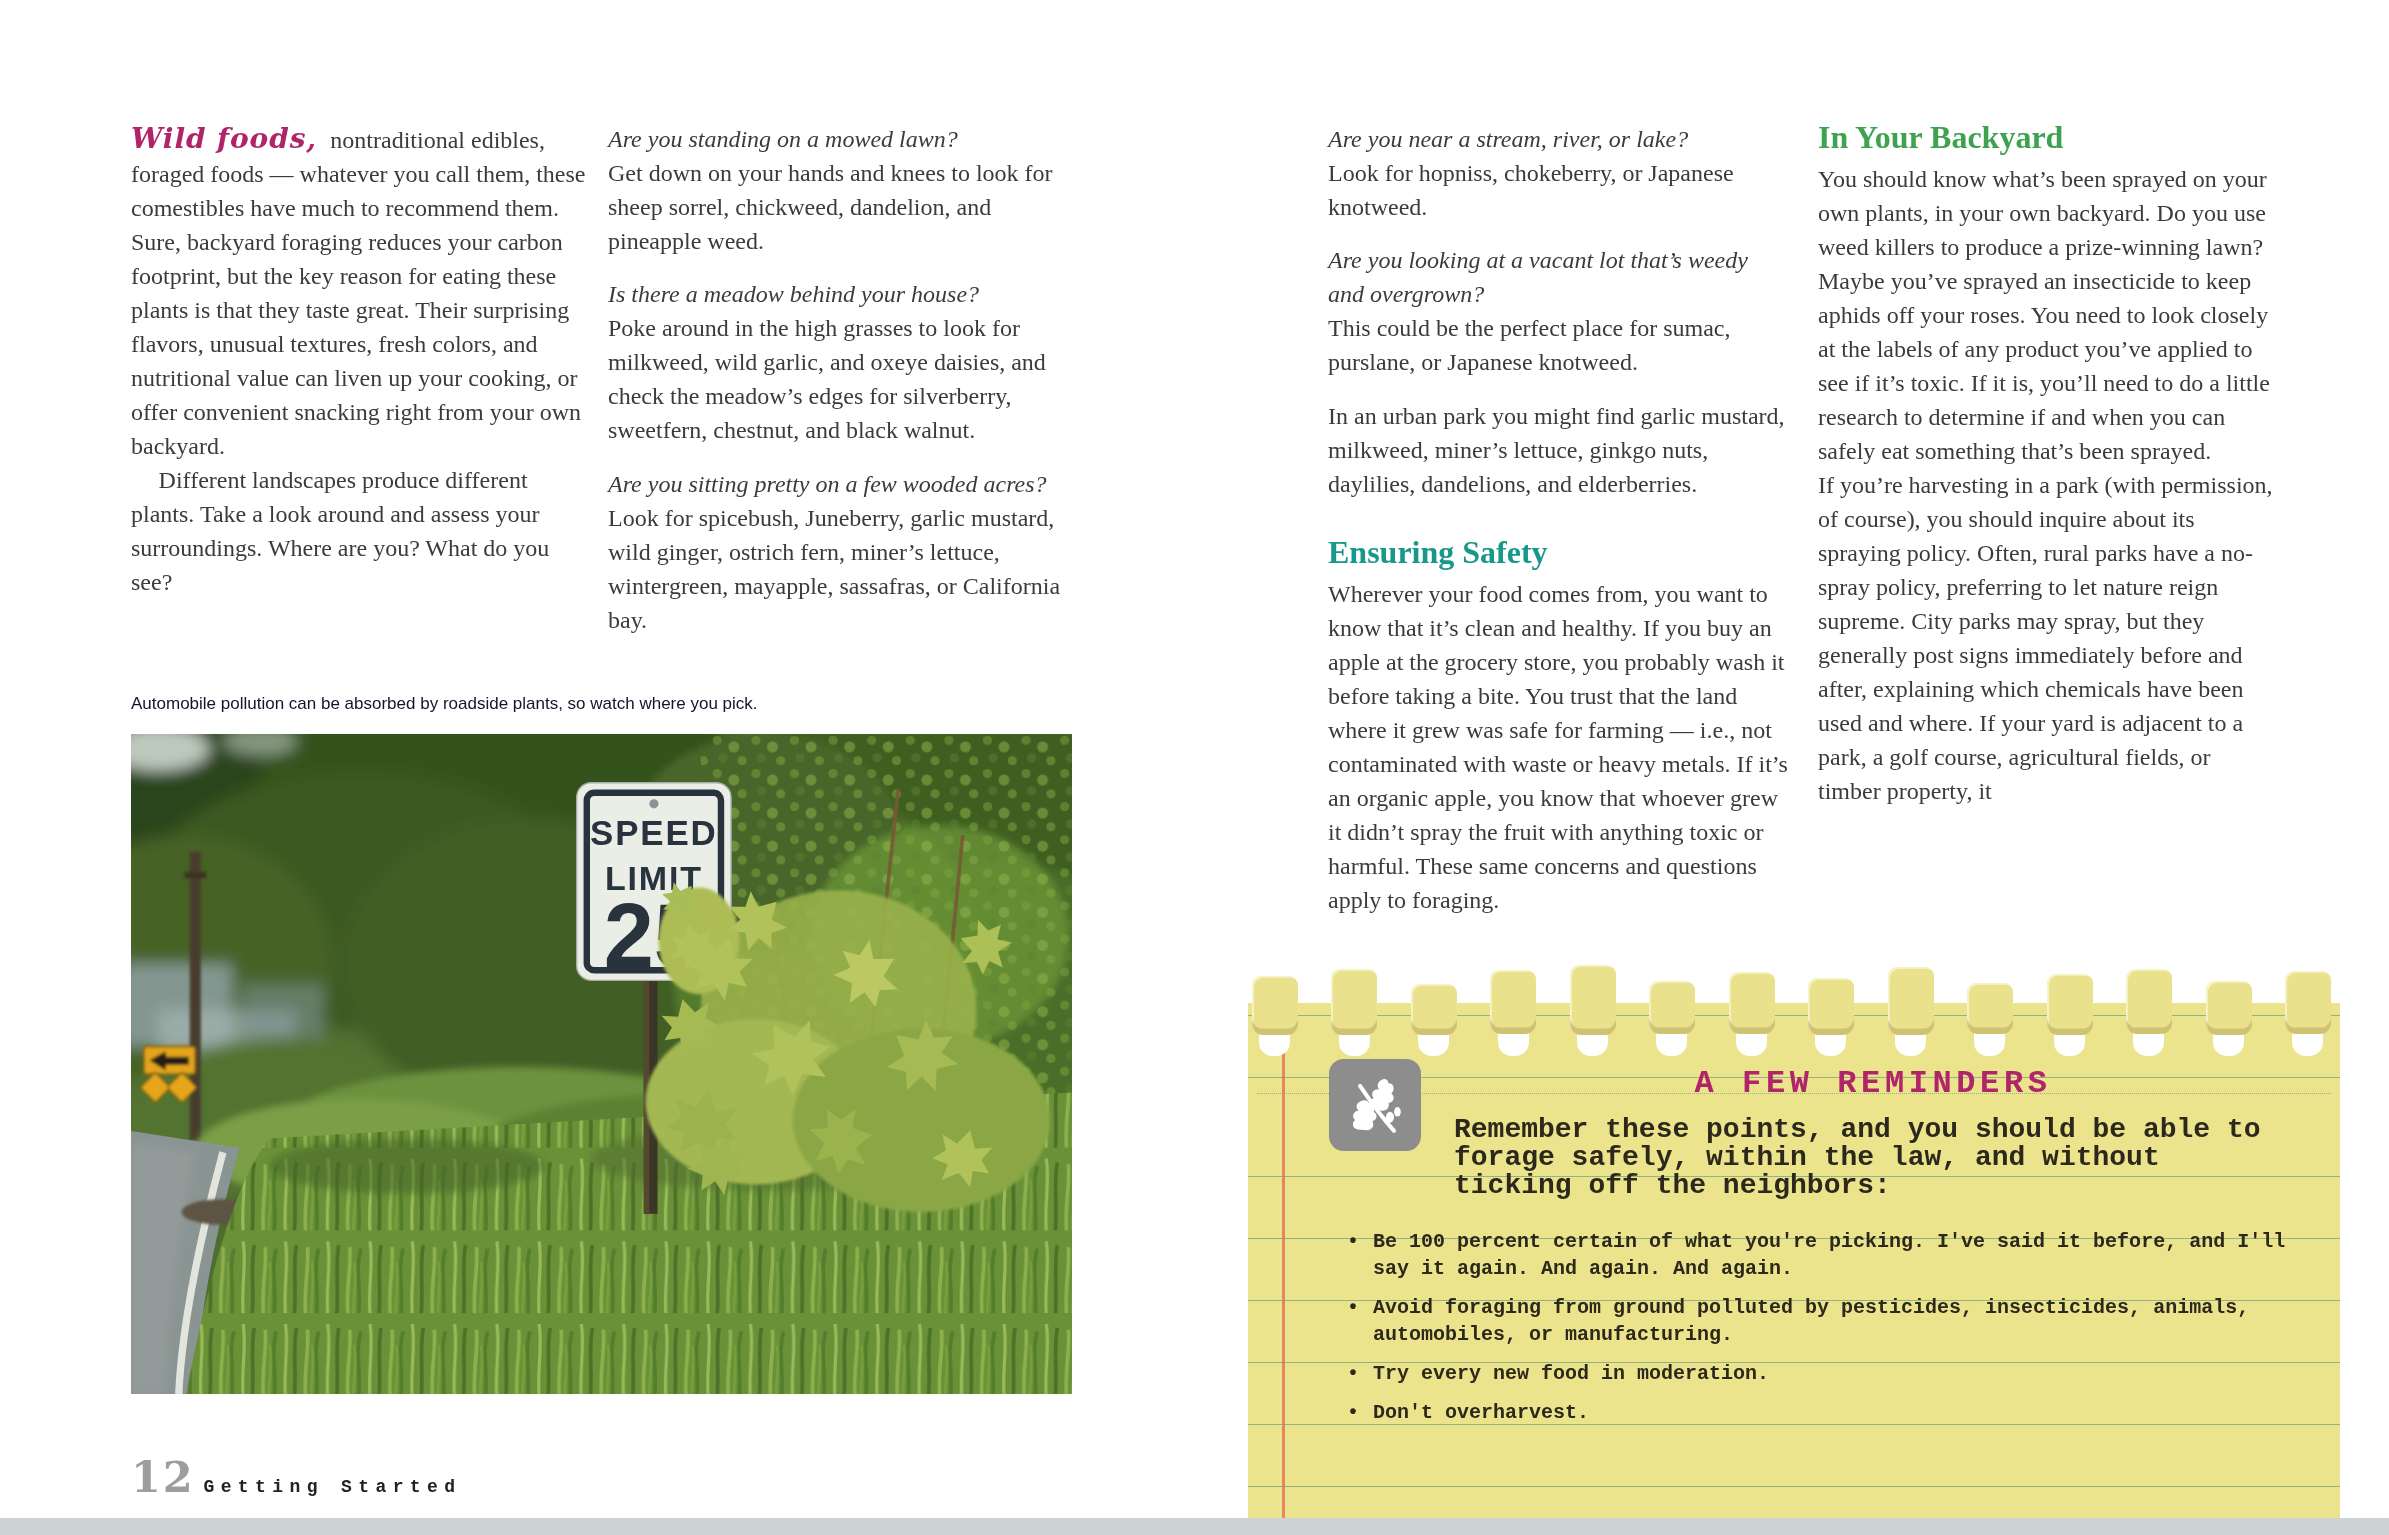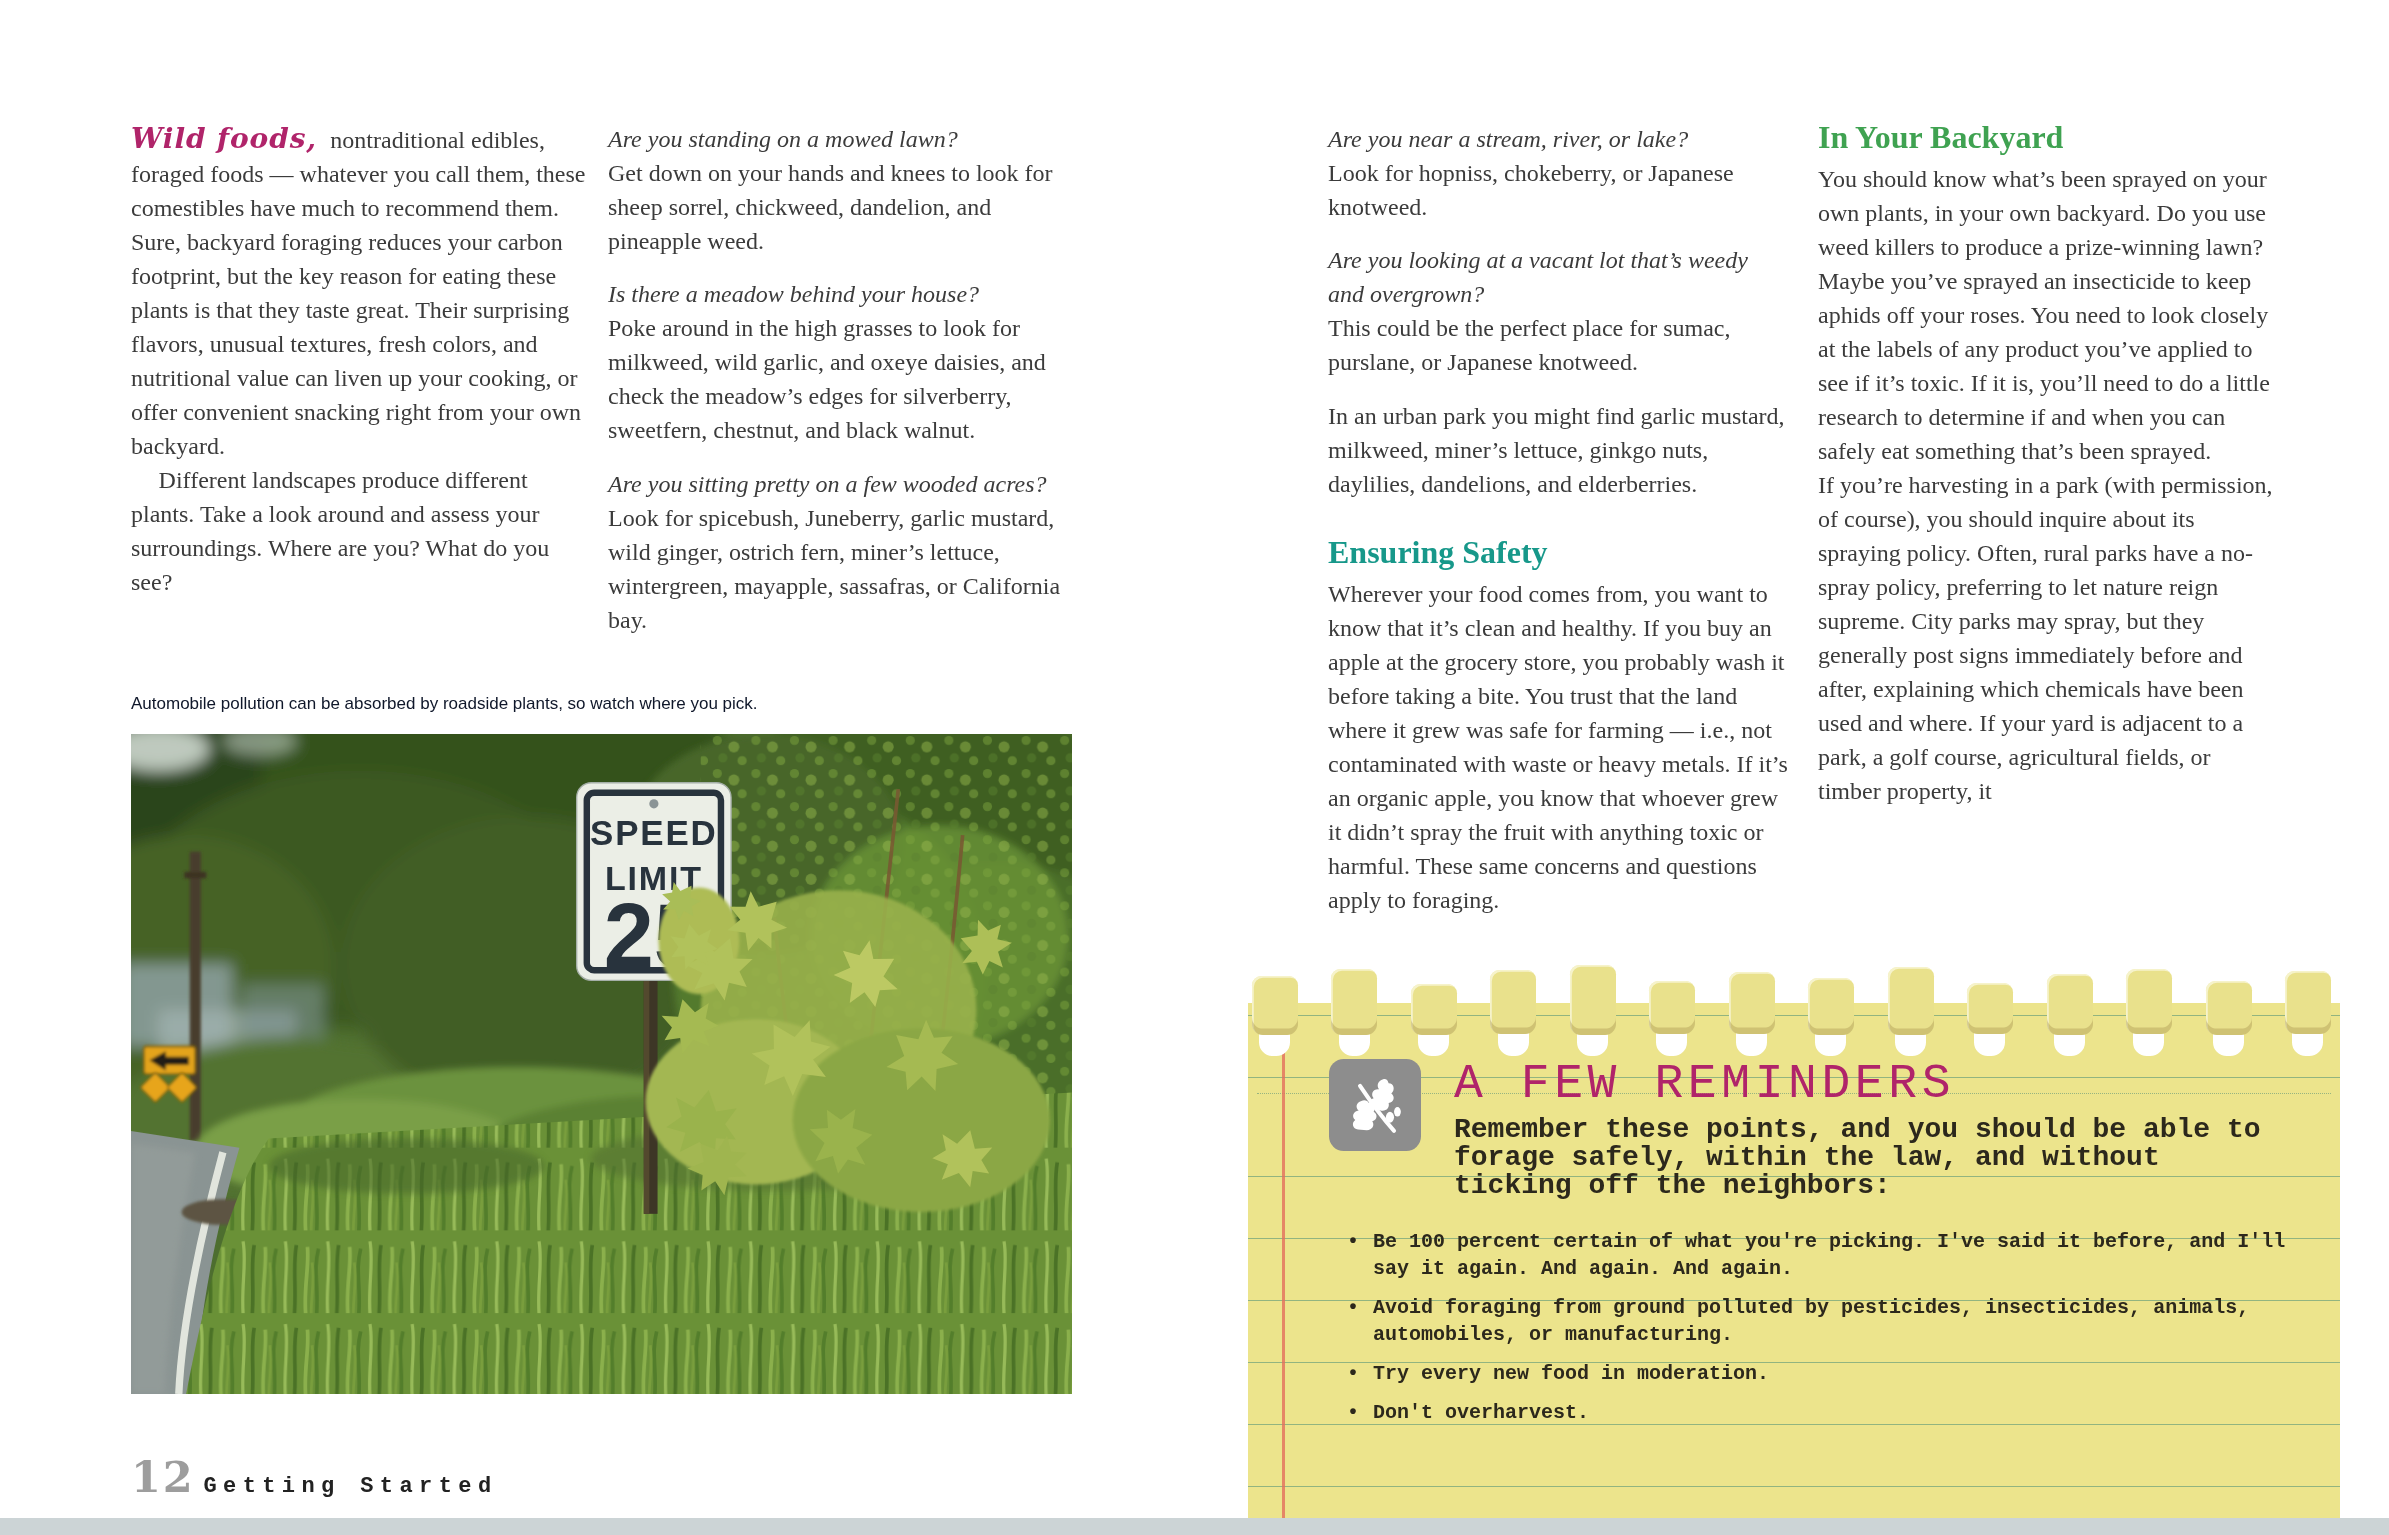--- a/index.html
+++ b/index.html
@@ -25,43 +25,43 @@
 
   
   .caption{position:absolute;left:131px;top:694px;width:901px;
            font-family:"Liberation Sans",sans-serif;font-size:17px;color:#0f172a;}
   .photo{position:absolute;left:131px;top:734px;width:941px;height:660px;background:#4f7030;}
   .photo svg{display:block;}
 
   
   .footer{position:absolute;left:131px;top:1452px;display:flex;align-items:baseline;gap:9px;}
   .page-num{font-family:"DejaVu Serif",serif;font-weight:bold;font-size:43px;color:#9d9d9d;letter-spacing:1.8px;}
-  .section-name{font-family:"Liberation Mono",monospace;font-weight:bold;font-size:22px;
+  .section-name{font-family:"Liberation Mono",monospace;font-weight:bold;font-size:18px;
                 letter-spacing:6.4px;color:#222222;}
 
   
   .note{position:absolute;left:1248px;top:963px;width:1092px;height:573px;}
   .note-body{position:absolute;left:0;right:0;top:40px;bottom:0;background:var(--note-paper,#ece48c);
      background-image:repeating-linear-gradient(to bottom,
         transparent 0px,transparent 61px,
         rgba(72,140,118,0.55) 61px,rgba(72,140,118,0.55) 62px);
      background-position:0 112px;}
   .dotted-rule{position:absolute;left:9.2px;right:9.2px;top:90px;border-top:1.8px dotted rgba(80,140,118,0.55);}
   .margin-line{position:absolute;left:34px;top:0;bottom:0;width:2.8px;background:rgba(228,110,92,0.8);}
   .torn{position:absolute;left:0;right:0;top:0;height:101px;}
   .torn .slot{position:absolute;top:40px;width:31px;height:53px;background:#ffffff;border-radius:13.8px;}
   .torn .tab{position:absolute;width:46px;background:#e9e18c;border-radius:9.2px 9.2px 11px 11px;
              box-shadow:inset 0 -6.4px 0 rgba(176,158,84,0.45), inset 1.8px 1.8px 0 rgba(255,255,245,0.6);}
   .note-content{position:absolute;left:81px;top:96px;right:48px;font-family:"Liberation Mono",monospace;color:#2c281c;}
   .note-head{display:flex;}
   .note-icon-box{flex:0 0 92px;width:92px;height:92px;background:#8d8d8d;border-radius:14.7px;
                  display:flex;align-items:center;justify-content:center;}
   .note-head-text{margin-left:33px;}
-  .note-title{font-size:48px;font-weight:normal;letter-spacing:4.6px;color:var(--accent-magenta,#b0246a);
-              line-height:46px;margin-top:1.8px;}
+  .note-title{font-size:32px;font-weight:bold;letter-spacing:4.6px;color:var(--accent-magenta,#b0246a);
+              line-height:46px;margin-top:1.8px;text-align:center;}
   .note-intro{font-size:28px;line-height:28px;margin-top:9.2px;font-weight:bold;}
   .note-bullets{list-style:none;margin:27.6px 0 0 0;padding:0 0 0 44px;font-size:20px;line-height:27.6px;font-weight:bold;}
   .note-bullets li{position:relative;margin-bottom:11px;}
   .note-bullets li::before{content:"\2022";position:absolute;left:-26px;top:0;}
 
   
   .bottom-band{position:absolute;left:0;right:0;top:1518px;height:17.5px;background:#ccd4d6;}
 </style>
 </head>
 <body>

